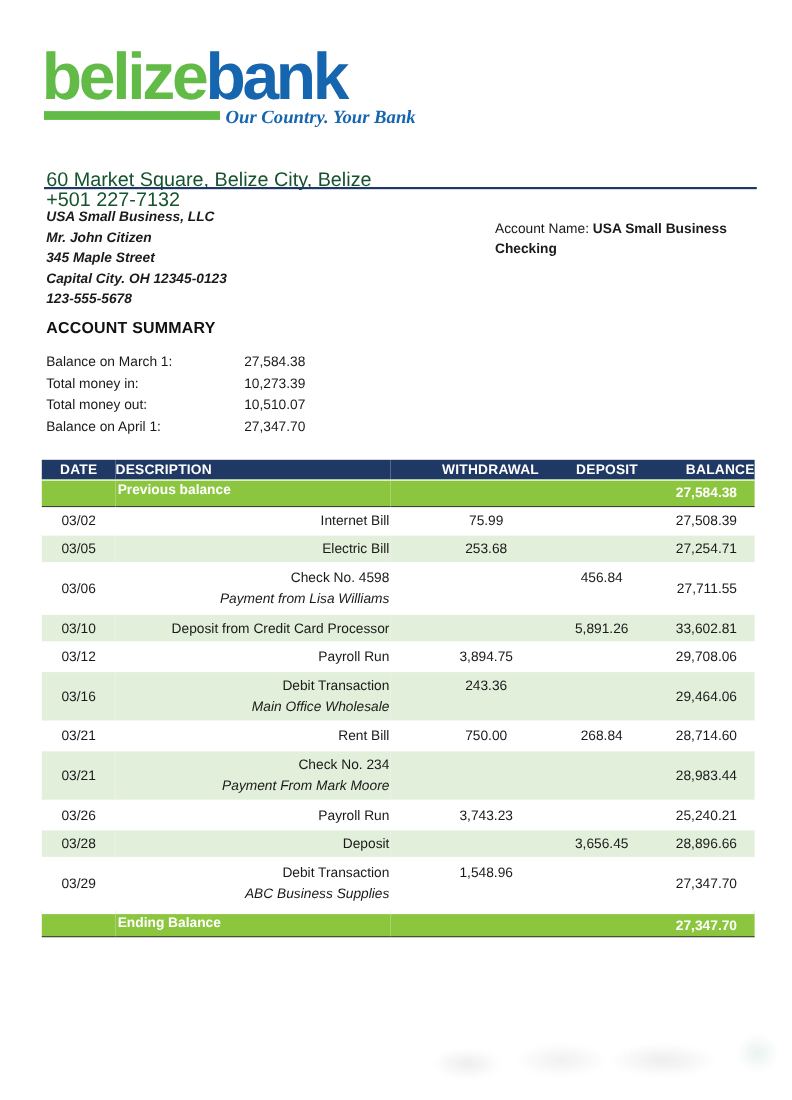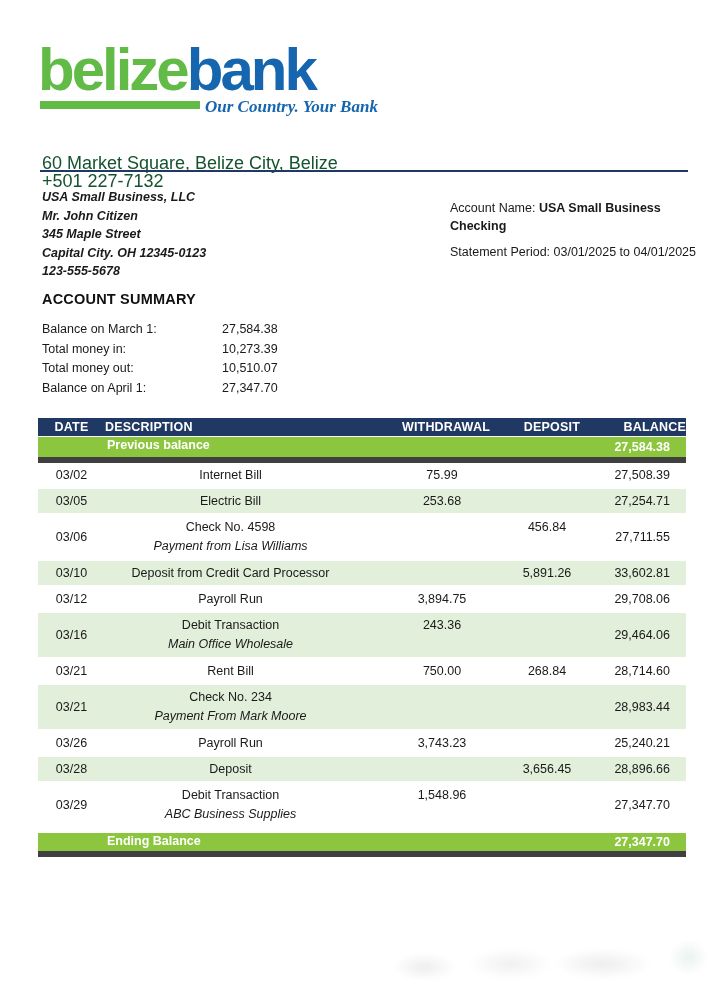--- a/index.html
+++ b/index.html
@@ -89,30 +89,30 @@
     height:18px;padding:0;font-size:12.5px;letter-spacing:0.2px;
   }
   th.h-date{text-align:center;}
   th.h-desc{text-align:left;padding-left:2px;}
   th.h-wd{text-align:right;padding-right:4px;}
   th.h-dep{text-align:right;padding-right:6px;}
   th.h-bal{text-align:right;padding-right:16px;}
 
   tr.band td{
     background:var(--band-green);color:#fff;font-weight:bold;
-    height:24px;border-top:1px solid #fff;border-bottom:6px solid #404040;
+    height:24px;border-top:1px solid #fff;border-bottom:1px solid #404040;
   }
   tr.band td.t-desc{text-align:left;padding-left:2px;}
   tr.band td.t-bal{text-align:right;padding-right:16px;}
   tr.band.ending td{border-top:6px solid #fff;}
 
   tr.tx td{border-bottom:2px solid #fff;padding-top:4px;padding-bottom:4px;}
   tr.tx.alt td{background:var(--stripe);}
   td.t-date{text-align:center;vertical-align:middle;margin-top:20px;}
-  td.t-desc{text-align:center;padding-left:2px;vertical-align:top;}
+  td.t-desc{text-align:right;padding-left:2px;vertical-align:top;}
   td.t-wd{text-align:center;padding-left:40px;vertical-align:top;}
   td.t-dep{text-align:center;padding-left:25px;vertical-align:top;}
   td.t-bal{text-align:right;padding-right:16px;vertical-align:middle;}
   .desc-main{line-height:16px;}
   .desc-note{line-height:17px;font-style:italic;margin-top:3px;}
   tr.tx td{line-height:16px;}
 
   
   .watermark{
     position:absolute;left:385px;top:928px;width:330px;height:65px;
@@ -145,21 +145,20 @@
   <div class="customer-block">
       <div class="cust-line">USA Small Business, LLC</div>
       <div class="cust-line">Mr. John Citizen</div>
       <div class="cust-line">345 Maple Street</div>
       <div class="cust-line">Capital City. OH 12345-0123</div>
       <div class="cust-line">123-555-5678</div>
     </div>
 
   <div class="account-block">
     <div><span>Account Name: </span><span class="val">USA Small Business Checking</span></div>
-    <div class="account-period"><span>Statement Period: </span><span>03/01/2025 to 04/01/2025</span></div>
   </div>
 
   <div class="summary-title">ACCOUNT SUMMARY</div>
   <div class="summary-rows">
       <div class="sum-row"><span class="sum-label">Balance on March 1:</span><span class="sum-value">27,584.38</span></div>
       <div class="sum-row"><span class="sum-label">Total money in:</span><span class="sum-value">10,273.39</span></div>
       <div class="sum-row"><span class="sum-label">Total money out:</span><span class="sum-value">10,510.07</span></div>
       <div class="sum-row"><span class="sum-label">Balance on April 1:</span><span class="sum-value">27,347.70</span></div>
     </div>
 

